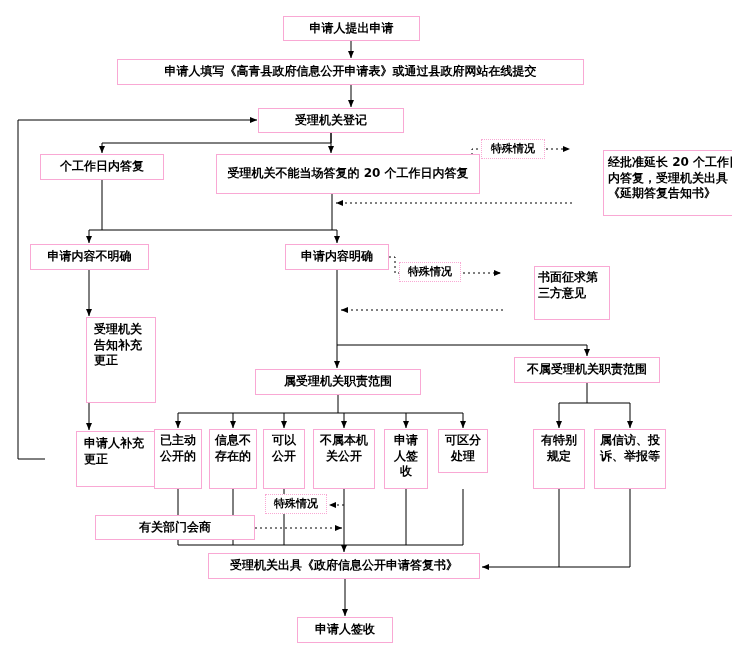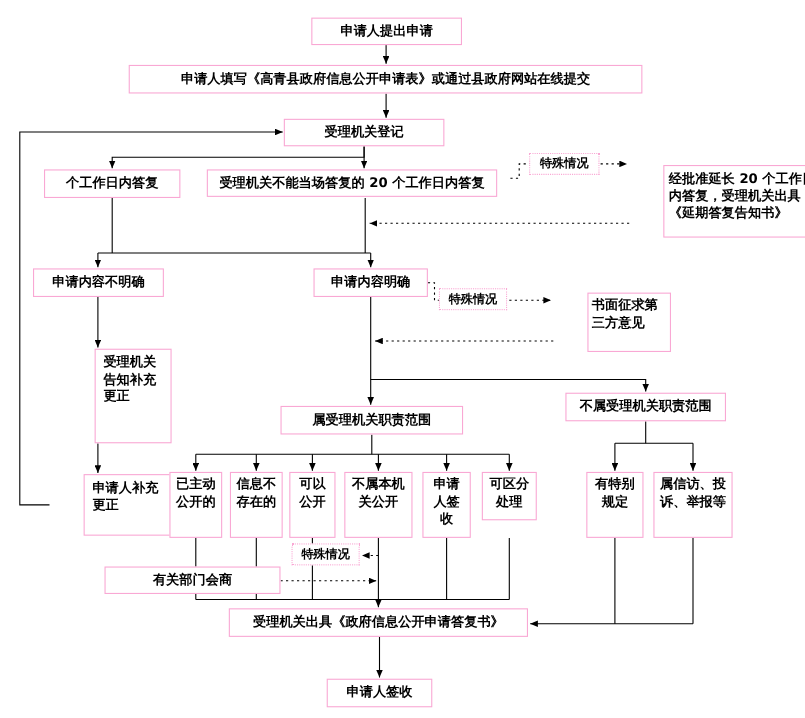--- a/index.html
+++ b/index.html
@@ -83,21 +83,21 @@
   </svg>
 
   <div class="node nowrap" style="left:283px;top:16px;width:137px;height:25px">申请人提出申请</div>
 
   <div class="node nowrap" style="left:117px;top:59px;width:467px;height:26px">申请人填写《高青县政府信息公开申请表》或通过县政府网站在线提交</div>
 
   <div class="node nowrap" style="left:258px;top:108px;width:146px;height:25px">受理机关登记</div>
 
   <div class="node nowrap" style="left:40px;top:154px;width:124px;height:26px">个工作日内答复</div>
 
-  <div class="node nowrap" style="left:188px;top:154px;width:264px;height:25px">受理机关不能当场答复的 20 个工作日内答复</div>
+  <div class="node nowrap" style="left:216px;top:154px;width:264px;height:40px">受理机关不能当场答复的 20 个工作日内答复</div>
 
   <div class="node nowrap dotted" style="left:481px;top:139px;width:64px;height:20px">特殊情况</div>
 
   <div class="node topal leftal" style="left:572px;top:150px;width:148px;height:66px;padding:4px 4px">经批准延长 20 个工作日内答复，受理机关出具《延期答复告知书》</div>
 
   <div class="node nowrap" style="left:285px;top:244px;width:104px;height:26px">申请内容明确</div>
 
   <div class="node nowrap" style="left:30px;top:244px;width:119px;height:26px">申请内容不明确</div>
 
   <div class="node nowrap dotted" style="left:399px;top:262px;width:62px;height:20px">特殊情况</div>

